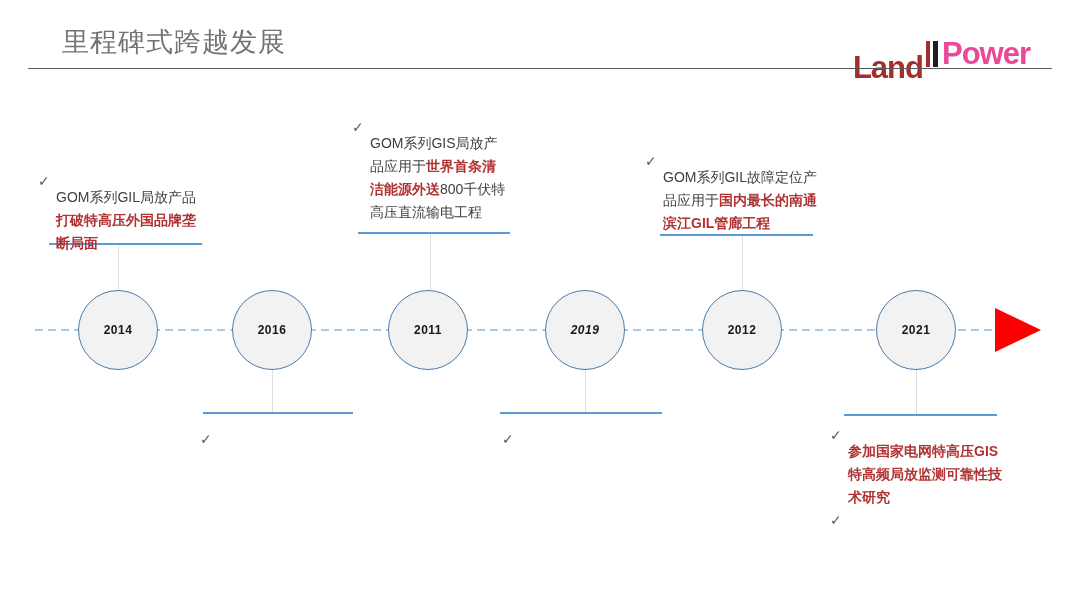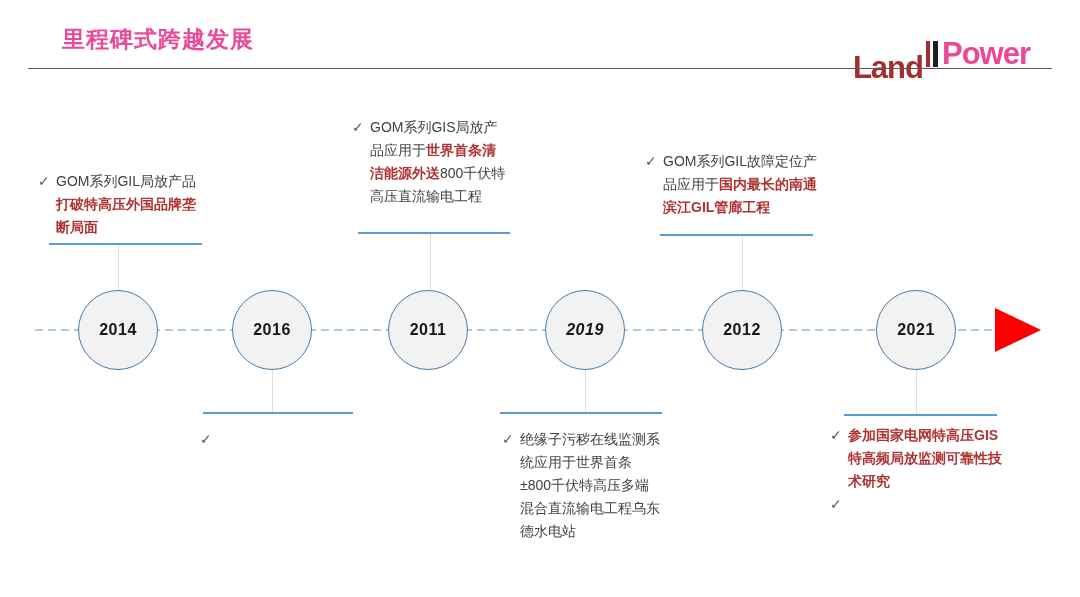--- a/index.html
+++ b/index.html
@@ -3,21 +3,21 @@
 <meta charset="utf-8">
 <style>
   html,body{margin:0;padding:0;}
   body{
     width:1080px;height:597px;position:relative;background:#ffffff;overflow:hidden;
     font-family:"Liberation Sans","DejaVu Sans",sans-serif;
   }
   
   .title{
     position:absolute;left:62px;top:24px;
-    font-size:23px;font-weight:bold;color:#ec4899;letter-spacing:1px;
+    font-size:27px;font-weight:normal;color:#737373;letter-spacing:1px;
   }
   .logo{
     position:absolute;right:50px;top:22px;display:flex;align-items:center;
     font-weight:bold;font-size:31px;letter-spacing:-1px;
   }
   .logo .land{color:var(--logo-red);margin-top:28px;}
   .logo .power{color:#ec4899;}
   .logo .bars{display:flex;gap:3px;margin:0 4px 0 3px;height:26px;align-items:stretch;}
   .logo .bar1{width:4px;background:var(--logo-red);}
   .logo .bar2{width:5px;background:#1e1e24;}
@@ -34,42 +34,42 @@
     position:absolute;left:995px;top:308px;width:0;height:0;
     border-top:22px solid transparent;border-bottom:22px solid transparent;
     border-left:46px solid var(--arrow-red);
   }
   .circle{
     position:absolute;top:290px;width:80px;height:80px;border-radius:50%;
     background:#f2f2f2;border:1.5px solid var(--circle-border);
     display:flex;align-items:center;justify-content:center;box-sizing:border-box;
     z-index:3;
   }
-  .circle .yr{font-size:16px;font-weight:bold;color:#171717;letter-spacing:.5px;}
+  .circle .yr{font-size:12px;font-weight:bold;color:#171717;letter-spacing:.5px;}
   .c0{left:78px;} .c1{left:232px;} .c2{left:388px;} .c3{left:545px;font-style:italic;} .c4{left:702px;} .c5{left:876px;}
   
   .tagline{position:absolute;height:0;border-top:2px solid var(--line-blue);}
   .tl0{left:49px; top:243px;width:153px;}
   .tl2{left:358px;top:232px;width:152px;}
   .tl4{left:660px;top:234px;width:153px;}
   .tl1{left:203px;top:412px;width:150px;}
   .tl3{left:500px;top:412px;width:162px;}
   .tl5{left:844px;top:414px;width:153px;}
   .vconn{position:absolute;width:1px;background:#dedede;}
   .vc0{left:118px;top:245px;height:45px;}
   .vc2{left:430px;top:234px;height:56px;}
   .vc4{left:742px;top:236px;height:54px;}
   .vc1{left:272px;top:370px;height:42px;}
   .vc3{left:585px;top:370px;height:42px;}
   .vc5{left:916px;top:370px;height:44px;}
   
   .mblock{position:absolute;font-size:14px;line-height:23px;}
   .mitem{display:flex;align-items:flex-start;}
   .check{width:18px;flex:0 0 18px;color:#595959;font-size:14px;}
-  .mtext{flex:1;color:#3f3f3f;}
+  .mtext{flex:1;color:#3f3f3f;margin-top:16px;}
   .seg-red{color:var(--accent-red);font-weight:bold;}
   .seg-dark{color:#3f3f3f;}
   .mb0{left:38px; top:170px;width:164px;}
   .mb2{left:352px;top:116px;width:156px;}
   .mb4{left:645px;top:150px;width:172px;}
   .mb1{left:200px;top:428px;width:162px;}
   .mb3{left:502px;top:428px;width:158px;}
   .mb5{left:830px;top:424px;width:176px;}
 </style>
 </head>
@@ -138,21 +138,20 @@
 <div class="mblock mb2">
   <div class="mitem">
     <span class="check">✓</span>
     <div class="mtext"><span class="seg-dark">GOM系列GIS局放产品应用于</span><span class="seg-red">世界首条清洁能源外送</span><span class="seg-dark">800千伏特高压直流输电工程</span></div>
   </div>
 </div>
 
 <div class="mblock mb3">
   <div class="mitem">
     <span class="check">✓</span>
-    <div class="mtext"><span class="seg-dark">绝缘子污秽在线监测系统应用于世界首条±800千伏特高压多端混合直流输电工程乌东德水电站</span></div>
   </div>
 </div>
 
 <div class="mblock mb4">
   <div class="mitem">
     <span class="check">✓</span>
     <div class="mtext"><span class="seg-dark">GOM系列GIL故障定位产品应用于</span><span class="seg-red">国内最长的南通滨江GIL管廊工程</span></div>
   </div>
 </div>
 

